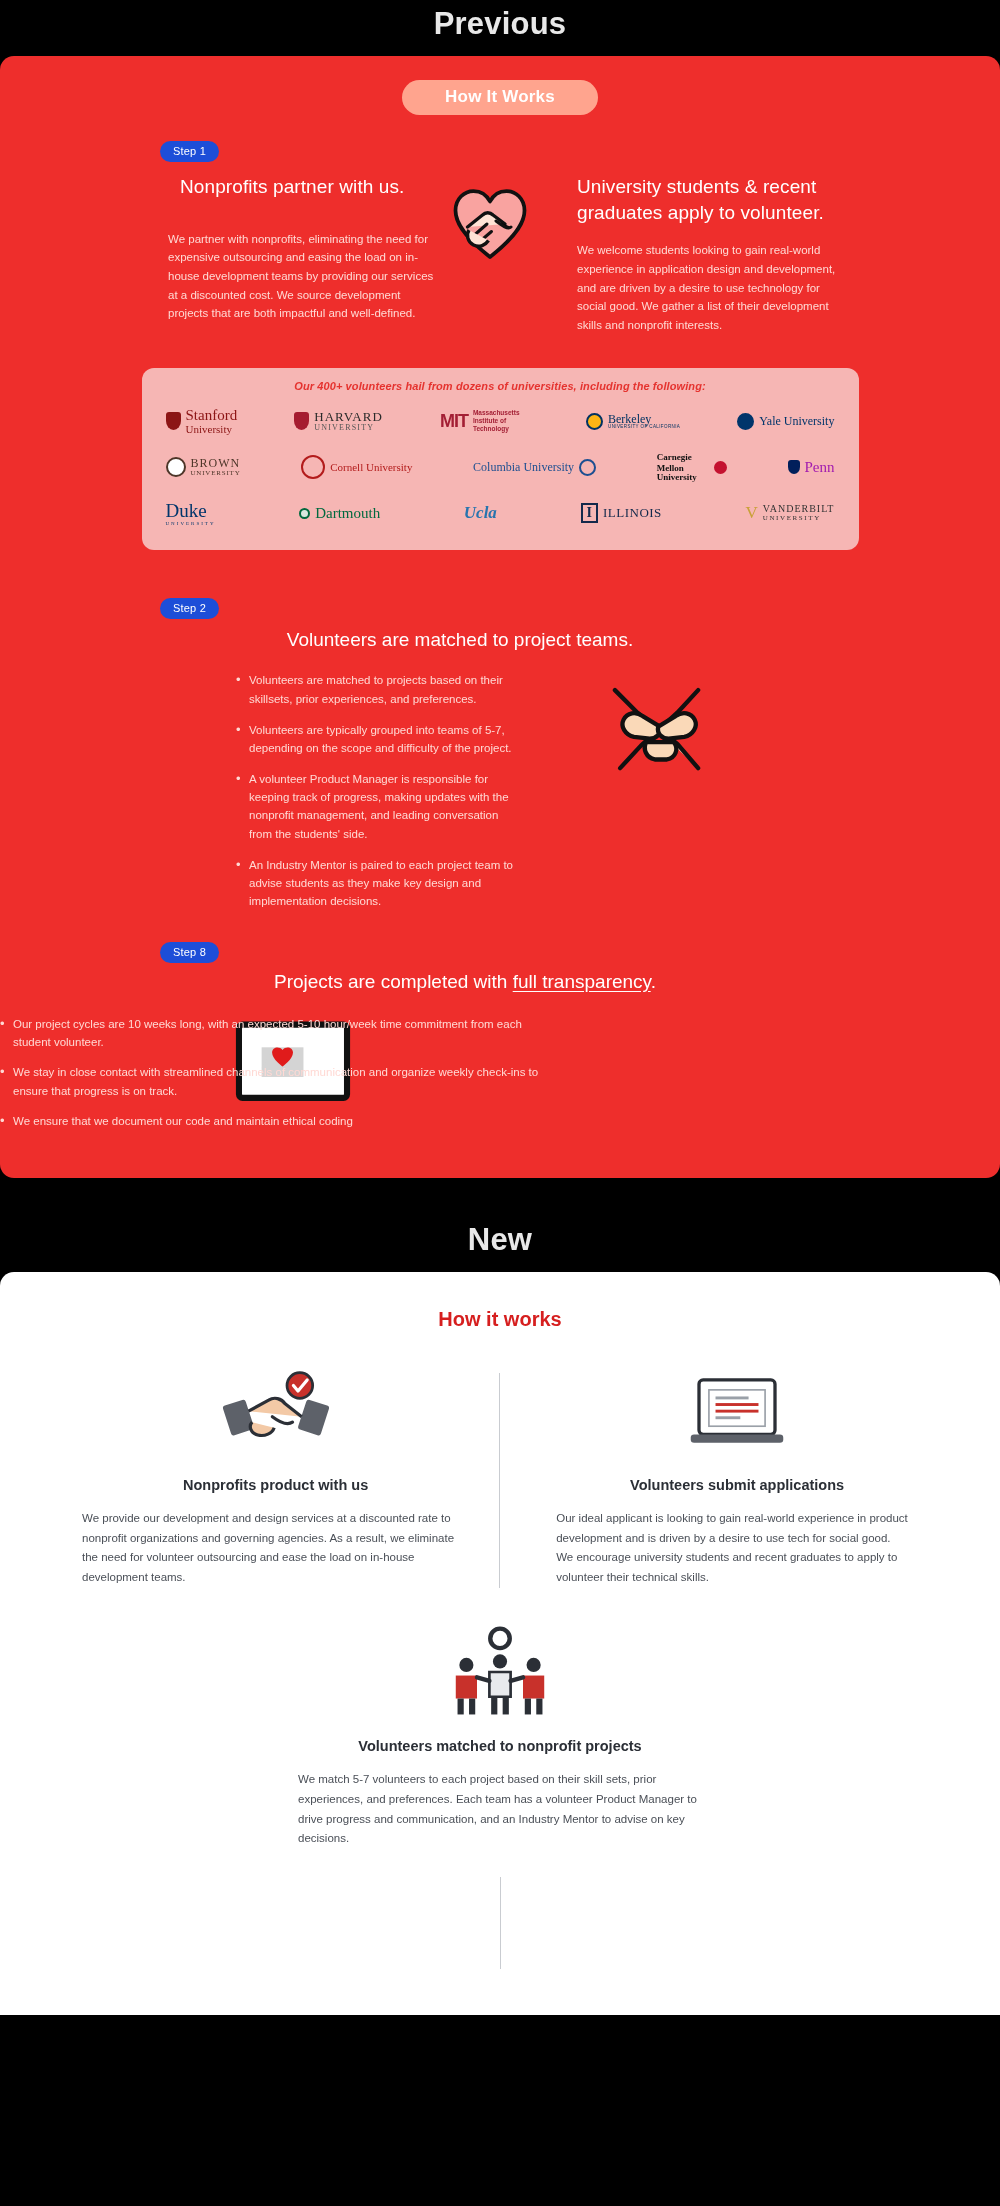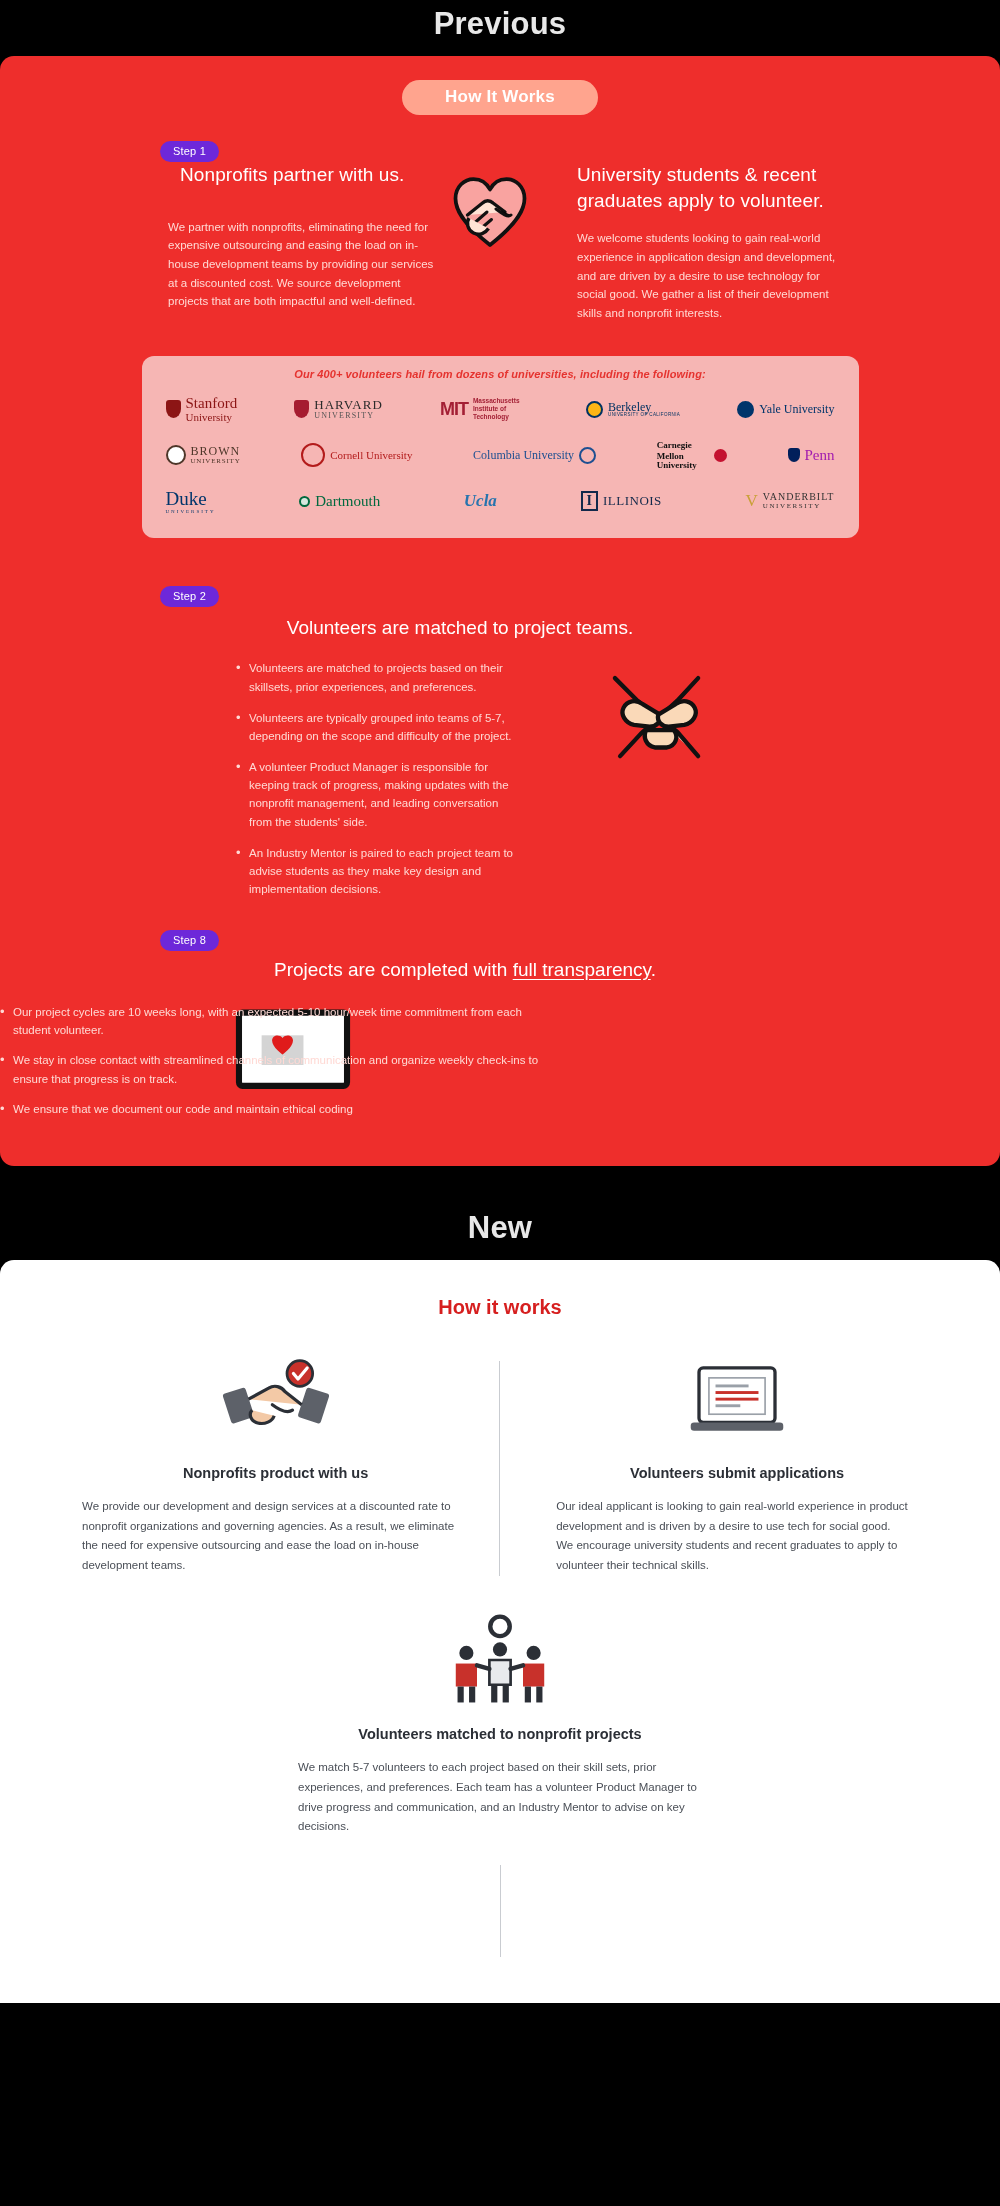--- a/index.html
+++ b/index.html
@@ -40,34 +40,35 @@
     color:#ffffff;
     font-size:17px;
     font-weight:700;
     text-align:center;
     border-radius:20px;
     padding:7px 0 8px 0;
     letter-spacing:0.2px;
   }
   .step-pill {
     display:inline-block;
-    background:#6d28d9;
+    background:#1d4ed8;
     color:#ffffff;
     font-size:11px;
     border-radius:11px;
     padding:4px 13px 5px 13px;
     letter-spacing:0.2px;
   }
 
   .p-step1 { position:relative; margin-top:26px; }
   .p-step1 .pillrow { padding-left:160px; }
 
   .two-col {
     position:relative;
     display:flex;
+    margin-top:12px;
     padding:0 150px 0 168px;
     gap:16px;
   }
   .col-left  { width:300px; }
   .col-right { width:300px; margin-left:120px; }
 
   .p-h2 {
     color:#ffffff;
     font-size:19px;
     font-weight:400;
@@ -460,21 +461,21 @@
           <rect x="6" y="36" width="26" height="34" rx="3" fill="#5d6169" transform="rotate(-18 19 53)"></rect>
           <rect x="88" y="36" width="26" height="34" rx="3" fill="#5d6169" transform="rotate(18 101 53)"></rect>
           <path d="M30 46 L52 34 C58 30 66 32 70 38 L88 52" fill="#F3C9A6" stroke="#2b2f36" stroke-width="3.5" stroke-linejoin="round"></path>
           <path d="M34 58 C30 62 32 70 40 72 C48 74 56 70 58 64" fill="#F3C9A6" stroke="#2b2f36" stroke-width="3.5" stroke-linejoin="round"></path>
           <path d="M56 52 C64 58 72 62 78 58" stroke="#2b2f36" stroke-width="3.5" stroke-linecap="round" fill="none"></path>
           <circle cx="86" cy="18" r="14" fill="#C8312B" stroke="#2b2f36" stroke-width="3"></circle>
           <path d="M79 18 L84 24 L94 12" stroke="#ffffff" stroke-width="3.5" fill="none" stroke-linecap="round" stroke-linejoin="round"></path>
         </svg>
       </div>
       <div class="n-h3">Nonprofits product with us</div>
-      <div class="n-body">We provide our development and design services at a discounted rate to nonprofit organizations and governing agencies. As a result, we eliminate the need for expensive outsourcing and ease the load on in-house development teams.</div>
+      <div class="n-body">We provide our development and design services at a discounted rate to nonprofit organizations and governing agencies. As a result, we eliminate the need for volunteer outsourcing and ease the load on in-house development teams.</div>
     </div>
 
     <div class="vdivider"></div>
 
     <div class="n-col right">
       <div class="n-icon-wrap">
         <svg viewBox="0 0 120 92" width="100" height="76">
           <rect x="14" y="6" width="92" height="66" rx="5" fill="#ffffff" stroke="#2b2f36" stroke-width="4"></rect>
           <rect x="26" y="18" width="68" height="44" fill="#ffffff" stroke="#9aa0a8" stroke-width="2"></rect>
           <rect x="34" y="26" width="40" height="3.5" fill="#9aa0a8"></rect>

